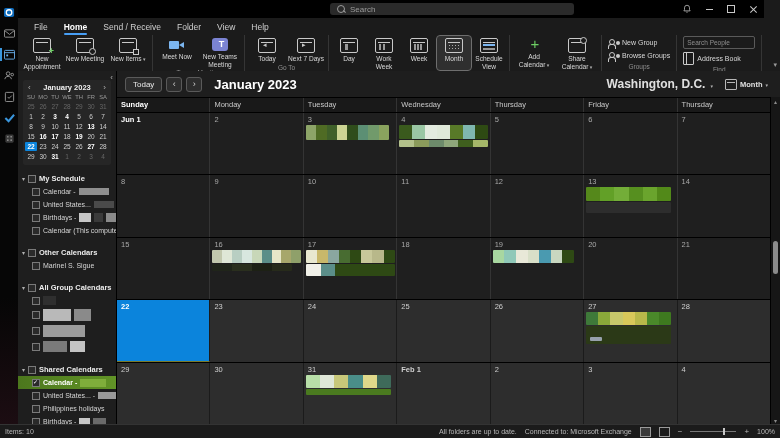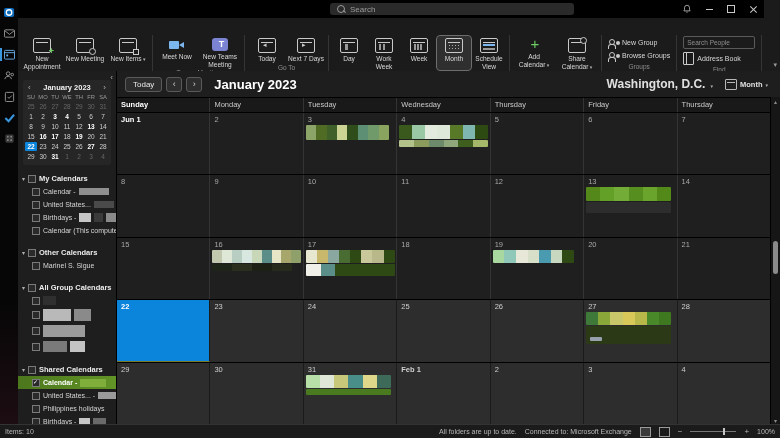--- a/index.html
+++ b/index.html
@@ -213,20 +213,30 @@
       <svg viewBox="0 0 12 12">
           <rect x="1.5" y="1.5" width="9" height="9" rx="1.5" fill="#3a3a3a"></rect>
           <circle cx="4.2" cy="4.2" r="0.9" fill="#9a9a9a"></circle>
           <circle cx="7.8" cy="4.2" r="0.9" fill="#9a9a9a"></circle>
           <circle cx="4.2" cy="7.8" r="0.9" fill="#9a9a9a"></circle>
           <circle cx="7.8" cy="7.8" r="0.9" fill="#9a9a9a"></circle>
         </svg>
     </span>
   </div>
 
+  <div class="menubar">
+      <span id="menu-tabs" style="display:flex">
+        <span class="mtab">File</span>
+        <span class="mtab active">Home</span>
+        <span class="mtab">Send / Receive</span>
+        <span class="mtab">Folder</span>
+        <span class="mtab">View</span>
+        <span class="mtab">Help</span>
+      </span>
+    </div>
 
   <div class="ribbon">
     <span id="ribbon-groups" style="display:flex">
         <div class="rgroup g-new">
           <div class="rbtns">
             <div class="rbtn">
               <span class="ric i-new-appointment"></span>
               <span class="rlab">New Appointment</span>
             </div>
             <div class="rbtn">
@@ -389,21 +399,21 @@
           <span class="mc-d dim">2</span>
           <span class="mc-d dim">3</span>
           <span class="mc-d dim">4</span>
         </div>
     </div>
     <div class="sections" id="sections">
         <div class="sec">
           <div class="sec-head">
             <span class="chev"></span>
             <span class="cb"></span>
-            <span>My Calendars</span>
+            <span>My Schedule</span>
           </div>
           <div class="cal-item">
             <span class="cb"></span>
             <span>Calendar -</span>
             <span class="redact" style="width: 30px; height: 7px; background: rgb(143, 143, 143);"></span>
           </div>
           <div class="cal-item">
             <span class="cb"></span>
             <span>United States...</span>
             <span class="redact" style="width: 20px; height: 7px; background: rgb(74, 74, 74);"></span>

